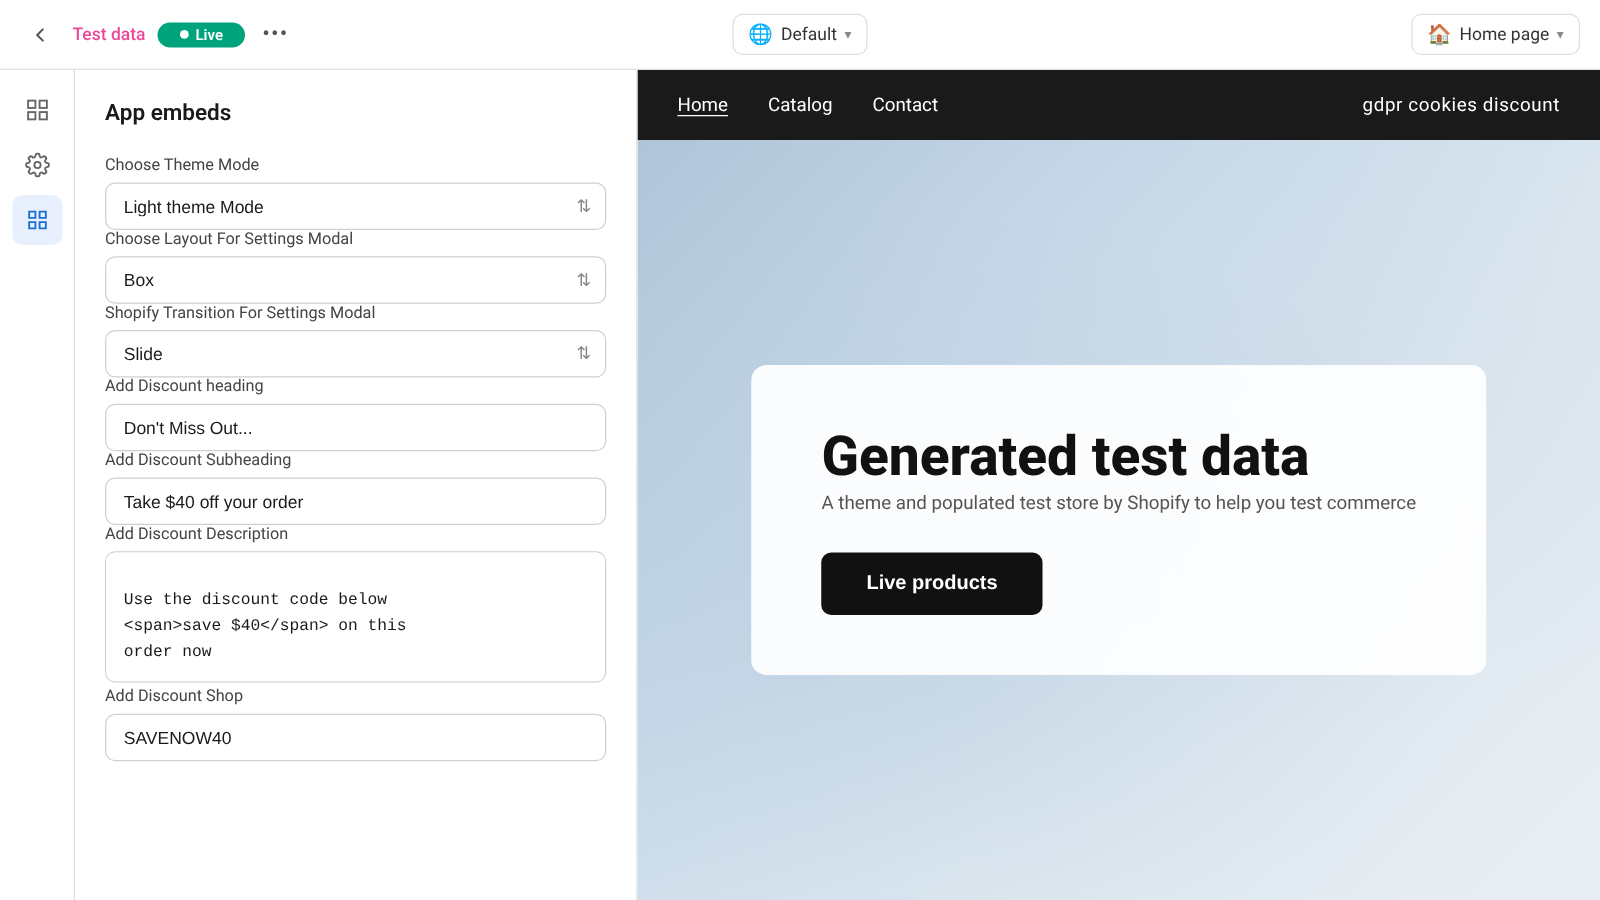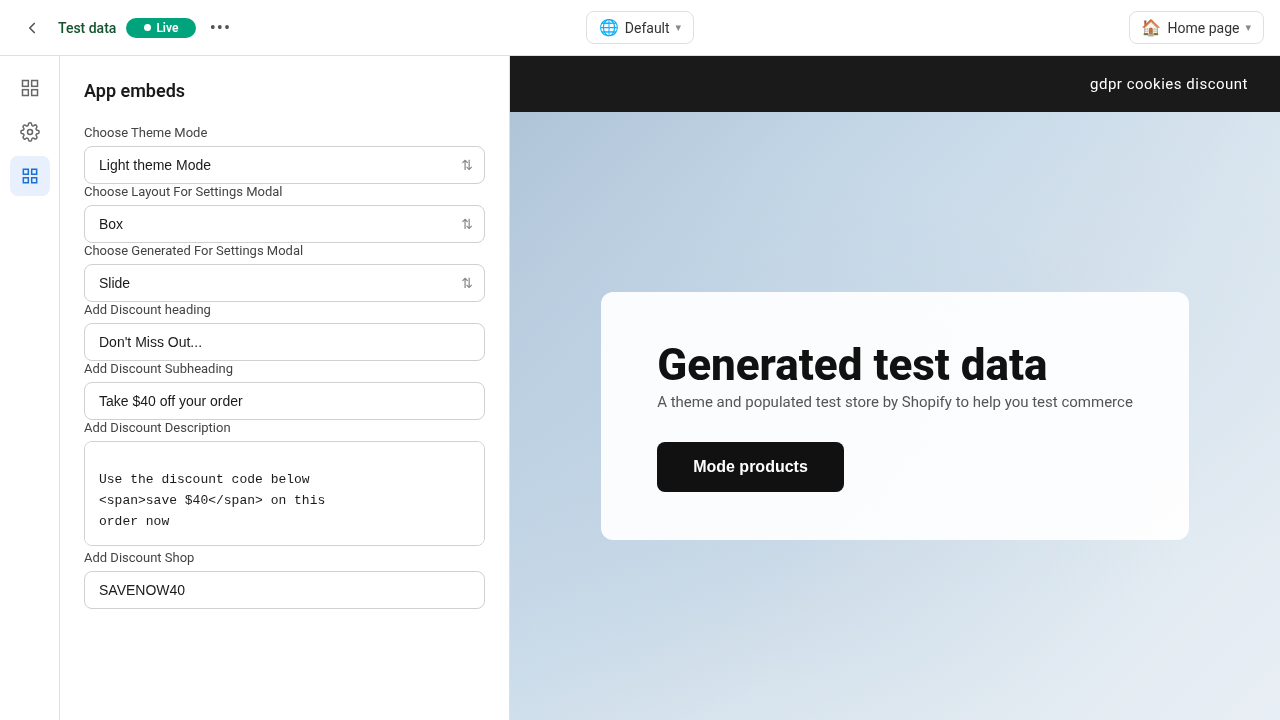--- a/index.html
+++ b/index.html
@@ -13,21 +13,21 @@
       display: flex;
       align-items: center;
       padding: 0 16px;
       gap: 12px;
       z-index: 10;
     }
     .topbar-left { display: flex; align-items: center; gap: 10px; flex: 1; }
     .topbar-center { flex: 1; display: flex; justify-content: center; align-items: center; gap: 8px; }
     .topbar-right { flex: 1; display: flex; justify-content: flex-end; align-items: center; gap: 8px; }
     .back-btn { width: 32px; height: 32px; display: flex; align-items: center; justify-content: center; cursor: pointer; border-radius: 6px; }
-    .test-data-label { font-size: 14px; font-weight: 500; color: #14532d; }
+    .test-data-label { font-size: 14px; font-weight: 500; color: #ec4899; }
     .live-badge { background: #00a47c; color: #fff; font-size: 12px; font-weight: 600; padding: 3px 18px; border-radius: 20px; display: flex; align-items: center; gap: 5px; }
     .live-dot { width: 7px; height: 7px; border-radius: 50%; background: #fff; }
     .more-btn { width: 28px; height: 28px; display: flex; align-items: center; justify-content: center; cursor: pointer; border-radius: 4px; color: #555; font-size: 18px; letter-spacing: 1px; }
     .topbar-dropdown { display: flex; align-items: center; gap: 6px; padding: 6px 12px; border: 1px solid #e0e0e0; border-radius: 8px; cursor: pointer; font-size: 14px; color: #333; background: #fff; }
     .globe-icon, .home-icon { font-size: 16px; }
     .chevron-down { font-size: 11px; color: #888; }
 
     
     .main-layout {
       display: flex;
@@ -243,43 +243,48 @@
     <div id="fields-container">
         <div class="field-group">
           <div class="field-label">Choose Theme Mode</div>
           <div class="select-wrapper"><select class="select-control"><option value="Light theme Mode">Light theme Mode</option><option value="Dark theme Mode">Dark theme Mode</option></select><span class="select-chevron">⇅</span></div>
         </div>
         <div class="field-group">
           <div class="field-label">Choose Layout For Settings Modal</div>
           <div class="select-wrapper"><select class="select-control"><option value="Box">Box</option><option value="Sidebar">Sidebar</option><option value="Fullscreen">Fullscreen</option></select><span class="select-chevron">⇅</span></div>
         </div>
         <div class="field-group">
-          <div class="field-label">Choose Generated For Settings Modal</div>
+          <div class="field-label">Shopify Transition For Settings Modal</div>
           <div class="select-wrapper"><select class="select-control"><option value="Slide">Slide</option><option value="Fade">Fade</option><option value="None">None</option></select><span class="select-chevron">⇅</span></div>
         </div>
         <div class="field-group"><div class="field-label">Add Discount heading</div><input type="text" class="text-input" value="Don't Miss Out..." style=""></div>
         <div class="field-group"><div class="field-label">Add Discount Subheading</div><input type="text" class="text-input" value="Take $40 off your order" style=""></div>
         <div class="field-group"><div class="field-label">Add Discount Description</div><textarea class="textarea-input" style="">Use the discount code below
 &lt;span&gt;save $40&lt;/span&gt; on this
 order now</textarea></div>
         <div class="field-group"><div class="field-label">Add Discount Shop</div><input type="text" class="text-input" value="SAVENOW40" style=""></div>
       </div>
   </div>
 
   <div class="preview-panel">
 
     <div class="preview-nav">
+      <div id="nav-links" style="display:flex;gap:32px;align-items:center;">
+          <a class="nav-link active">Home</a>
+          <a class="nav-link">Catalog</a>
+          <a class="nav-link">Contact</a>
+        </div>
       <div class="nav-right">gdpr cookies discount</div>
     </div>
 
     <div class="preview-hero">
       <div class="hero-bg-decoration"></div>
       <div style="position:relative;z-index:1;width:100%;display:flex;justify-content:center;">
         <div class="hero-card">
           <div class="hero-title">Generated test data</div>
           <div class="hero-subtitle">A theme and populated test store by Shopify to help you test commerce</div>
-          <button class="shop-btn">Mode products</button>
+          <button class="shop-btn">Live products</button>
         </div>
       </div>
     </div>
   </div>
 
 </div>
 
 </body></html>

